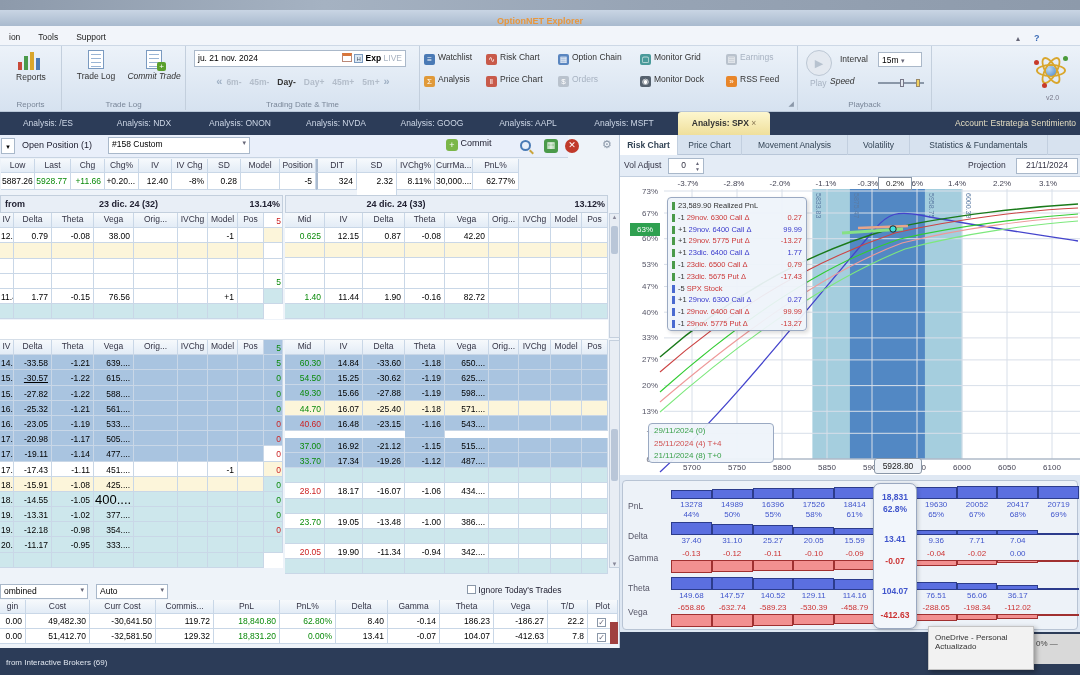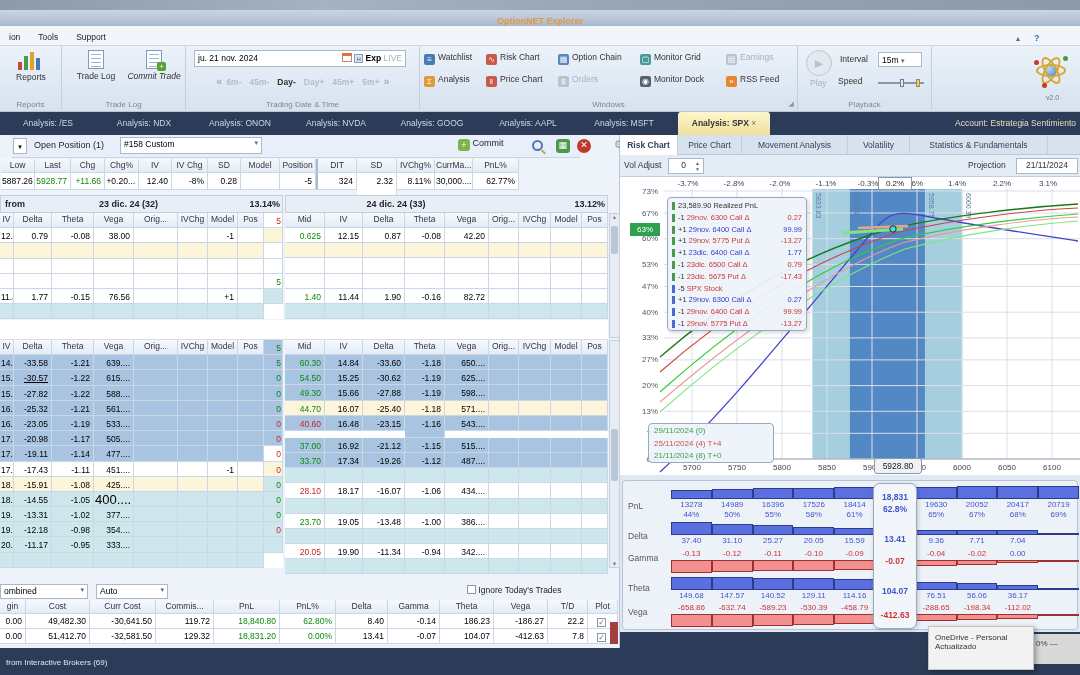--- a/index.html
+++ b/index.html
@@ -30,21 +30,21 @@
   
   .tabbar{left:0;top:112px;width:1080px;height:23px;background:#2c3c58;}
   .dtab{position:absolute;top:0;height:23px;line-height:23px;text-align:center;font-size:8.5px;color:#ccd6e6;}
   .dtab.active{background:linear-gradient(#fdf7cf,#efdf9b);color:#333;border-radius:3px 3px 0 0;font-weight:bold;}
   .acct{position:absolute;right:4px;top:0;line-height:23px;font-size:8.5px;color:#e4ddc2;}
   
   .navy-bottom{left:0;top:630px;width:1080px;height:45px;background:#2c3c58;}
   .left-panel{left:0;top:135px;width:620px;height:513px;background:#eef3f9;border-right:1px solid #b9c7d8;}
   .right-panel{left:620px;top:135px;width:460px;height:497px;background:#dfe8f3;}
   
-  .pos-header{left:12px;top:0;width:568px;height:23px;background:#e9effa;border-bottom:1px solid #c8d4e3;}
+  .pos-header{left:0;top:0;width:568px;height:23px;background:#e9effa;border-bottom:1px solid #c8d4e3;}
   .sel{background:#fff;border:1px solid #a9b8ca;font-size:8.5px;padding:1px 3px;position:absolute;}
   .grid-table{display:grid;position:absolute;font-size:8.5px;}
   .gcell{border-right:1px solid #c9d7e7;border-bottom:1px solid #c9d7e7;padding:1px 3px 0 1px;text-align:right;overflow:hidden;white-space:nowrap;}
   .ghead{background:linear-gradient(#f6f9fc,#e3ecf6);text-align:center;color:#334;padding:1px 1px;border-right:1px solid #c9d7e7;border-bottom:1px solid #c9d7e7;overflow:hidden;white-space:nowrap;}
   .bg-white{background:#fff;} .bg-blue{background:#a9c4e0;} .bg-cream{background:#fcf5da;} .bg-teal{background:#cde7ec;}
   .txt-green{color:#0a8a0a;} .txt-red{color:#cc2222;}
   .chain-ghdr{position:absolute;height:18px;background:#e8eef6;border:1px solid #c3cfdd;font-size:9px;font-weight:bold;color:#223;}
   .sbar{position:absolute;width:11px;background:#e8edf4;border:1px solid #c5d0de;}
   .sthumb{position:absolute;left:1px;width:7px;background:#b9c6d8;border-radius:2px;}
   .checkbox{display:inline-block;width:9px;height:9px;border:1px solid #8a97a8;background:#fff;font-size:8px;line-height:8px;text-align:center;color:#556;vertical-align:-1px;}
@@ -129,40 +129,39 @@
           </div>
           <div class="rlabel" style="margin-top: 2px; font-style: italic;">Commit Trade</div>
         </div>
       </div>
       <div class="rgroup" style="left: 186px; width: 234px;">
         <div class="rcaption">Trading Date &amp; Time</div>
         <div class="date-input"><span>ju. 21 nov. 2024</span><span style="float:right"><span style="display:inline-block;width:10px;height:9px;background:#fff;border:1px solid #b87;border-top:3px solid #d9763a;vertical-align:-1px;"></span> <span style="display:inline-block;width:9px;height:9px;border:1px solid #7a9ac0;background:#dce8f4;font-size:6px;line-height:8px;text-align:center;color:#456;">H</span> <b>Exp</b> <span class="dim">LIVE</span></span></div>
         <div style="position: absolute; left: 6px; top: 25px; width: 222px; text-align: center;"><span class="chev">«</span><span class="step">6m-</span><span class="step">45m-</span><span class="step on">Day-</span><span class="step">Day+</span><span class="step">45m+</span><span class="step">5m+</span><span class="chev">»</span></div>
       </div>
       <div class="rgroup" style="left: 420px; width: 378px;">
-        <div class="rcaption">Windows</div>
         <div style="position: absolute; left: 4px; top: 6px; font-size: 8.5px; color: rgb(51, 51, 51);"><span class="icon-sq" style="background:#4a7ab5">≡</span>Watchlist</div>
         <div style="position: absolute; left: 66px; top: 6px; font-size: 8.5px; color: rgb(51, 51, 51);"><span class="icon-sq" style="background:#c85a4a">∿</span>Risk Chart</div>
         <div style="position: absolute; left: 138px; top: 6px; font-size: 8.5px; color: rgb(51, 51, 51);"><span class="icon-sq" style="background:#5a86c0">▦</span>Option Chain</div>
         <div style="position: absolute; left: 220px; top: 6px; font-size: 8.5px; color: rgb(51, 51, 51);"><span class="icon-sq" style="background:#4a9a9a">▢</span>Monitor Grid</div>
         <div style="position: absolute; left: 306px; top: 6px; font-size: 8.5px; color: rgb(167, 178, 193);"><span class="icon-sq" style="background:#b9c2cd">▤</span>Earnings</div>
         <div style="position: absolute; left: 4px; top: 28px; font-size: 8.5px; color: rgb(51, 51, 51);"><span class="icon-sq" style="background:#e09a3a">Σ</span>Analysis</div>
         <div style="position: absolute; left: 66px; top: 28px; font-size: 8.5px; color: rgb(51, 51, 51);"><span class="icon-sq" style="background:#c85a4a">‖</span>Price Chart</div>
         <div style="position: absolute; left: 138px; top: 28px; font-size: 8.5px; color: rgb(167, 178, 193);"><span class="icon-sq" style="background:#b9c2cd">$</span>Orders</div>
         <div style="position: absolute; left: 220px; top: 28px; font-size: 8.5px; color: rgb(51, 51, 51);"><span class="icon-sq" style="background:#55616e">◉</span>Monitor Dock</div>
         <div style="position: absolute; left: 306px; top: 28px; font-size: 8.5px; color: rgb(51, 51, 51);"><span class="icon-sq" style="background:#e8862a">»</span>RSS Feed</div>
         <div style="position: absolute; right: 3px; bottom: 2px; font-size: 7px; color: rgb(138, 151, 168);">◢</div>
       </div>
       <div class="rgroup" style="left: 798px; width: 134px;">
         <div class="rcaption">Playback</div>
         <div class="play-circle" style="left: 8px; top: 4px;">▶</div>
         <div class="rlabel dim" style="position: absolute; left: 12px; top: 32px;">Play</div>
         <div class="rlabel" style="position: absolute; left: 42px; top: 8px;">Interval</div>
         <div class="mini-select" style="position: absolute; left: 80px; top: 6px; width: 44px;">15m <span class="car">▾</span></div>
-        <div class="rlabel" style="position: absolute; left: 40px; top: 30px;">Speed</div>
+        <div class="rlabel" style="position: absolute; left: 32px; top: 30px; font-style: italic;">Speed</div>
         <div style="position: absolute; left: 80px; top: 36px; width: 46px; height: 2px; background: rgb(138, 151, 168);">
           <div style="position: absolute; left: 22px; top: -3px; width: 4px; height: 8px; background: rgb(228, 233, 240); border: 1px solid rgb(119, 119, 136);"></div>
           <div style="position: absolute; left: 38px; top: -3px; width: 4px; height: 8px; background: rgb(240, 208, 96); border: 1px solid rgb(153, 136, 102);"></div>
         </div>
       </div>
       <div style="position: absolute; left: 1016px; top: -12px; font-size: 8px; color: rgb(102, 102, 119);">▴</div>
       <div style="position: absolute; left: 1034px; top: -13px; font-size: 9px; color: rgb(58, 106, 181); font-weight: bold;">?</div>
       <div class="atom" style="left: 1034px; top: 8px;">
         <div class="orb"></div>
         <div class="orb orb2"></div>

